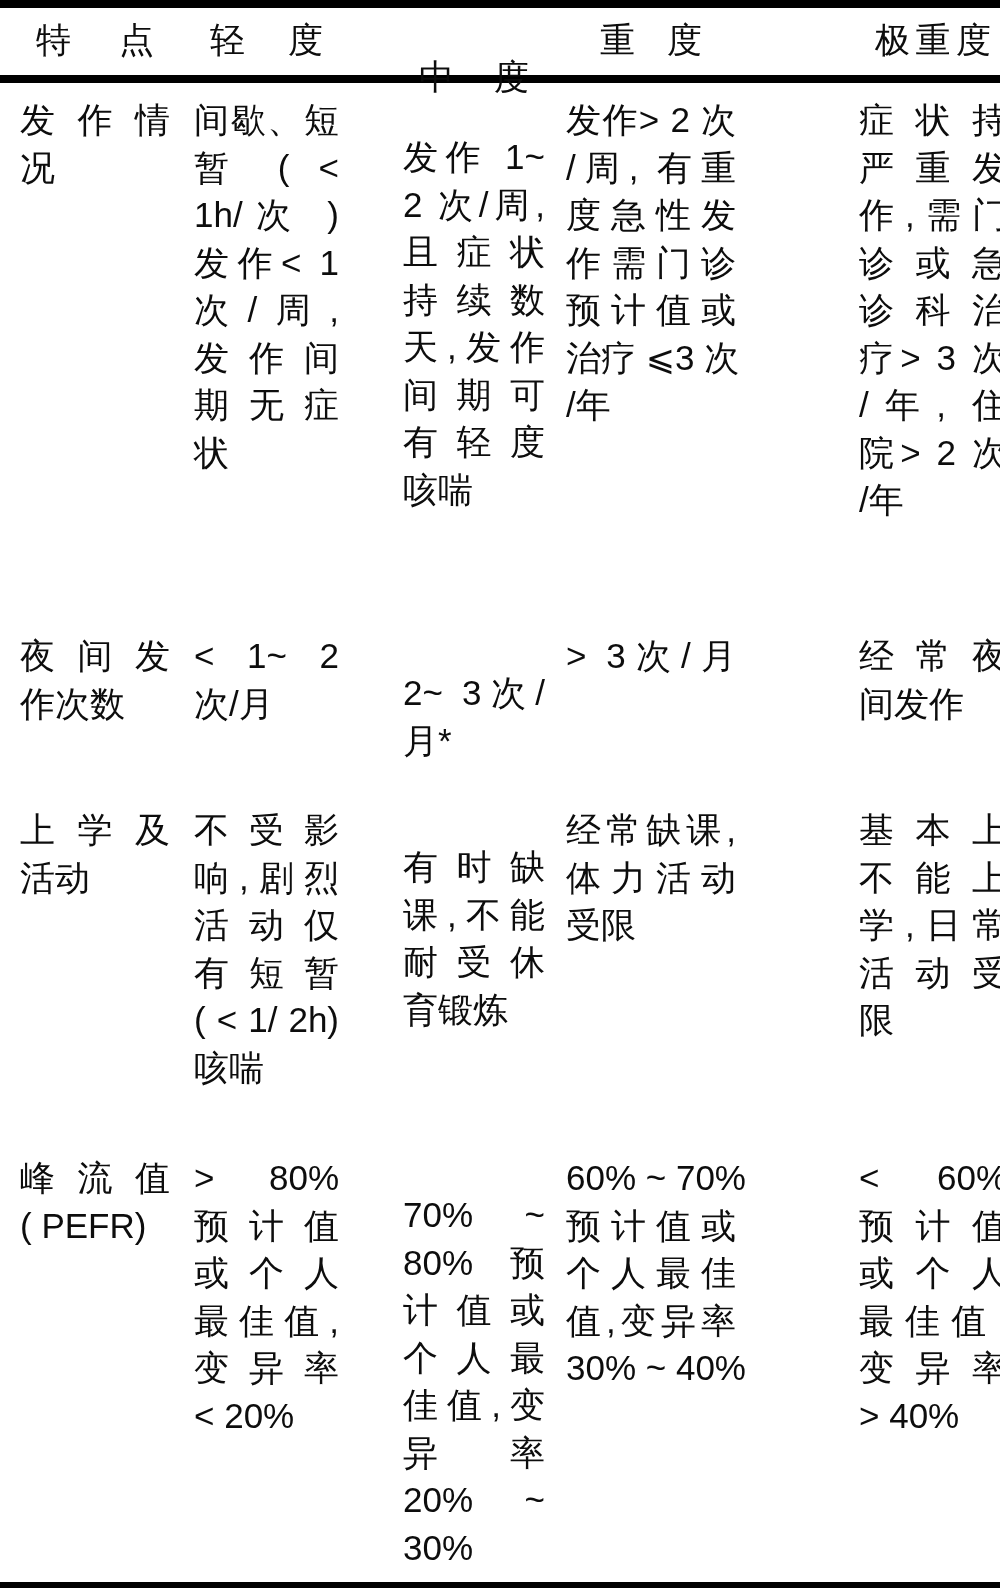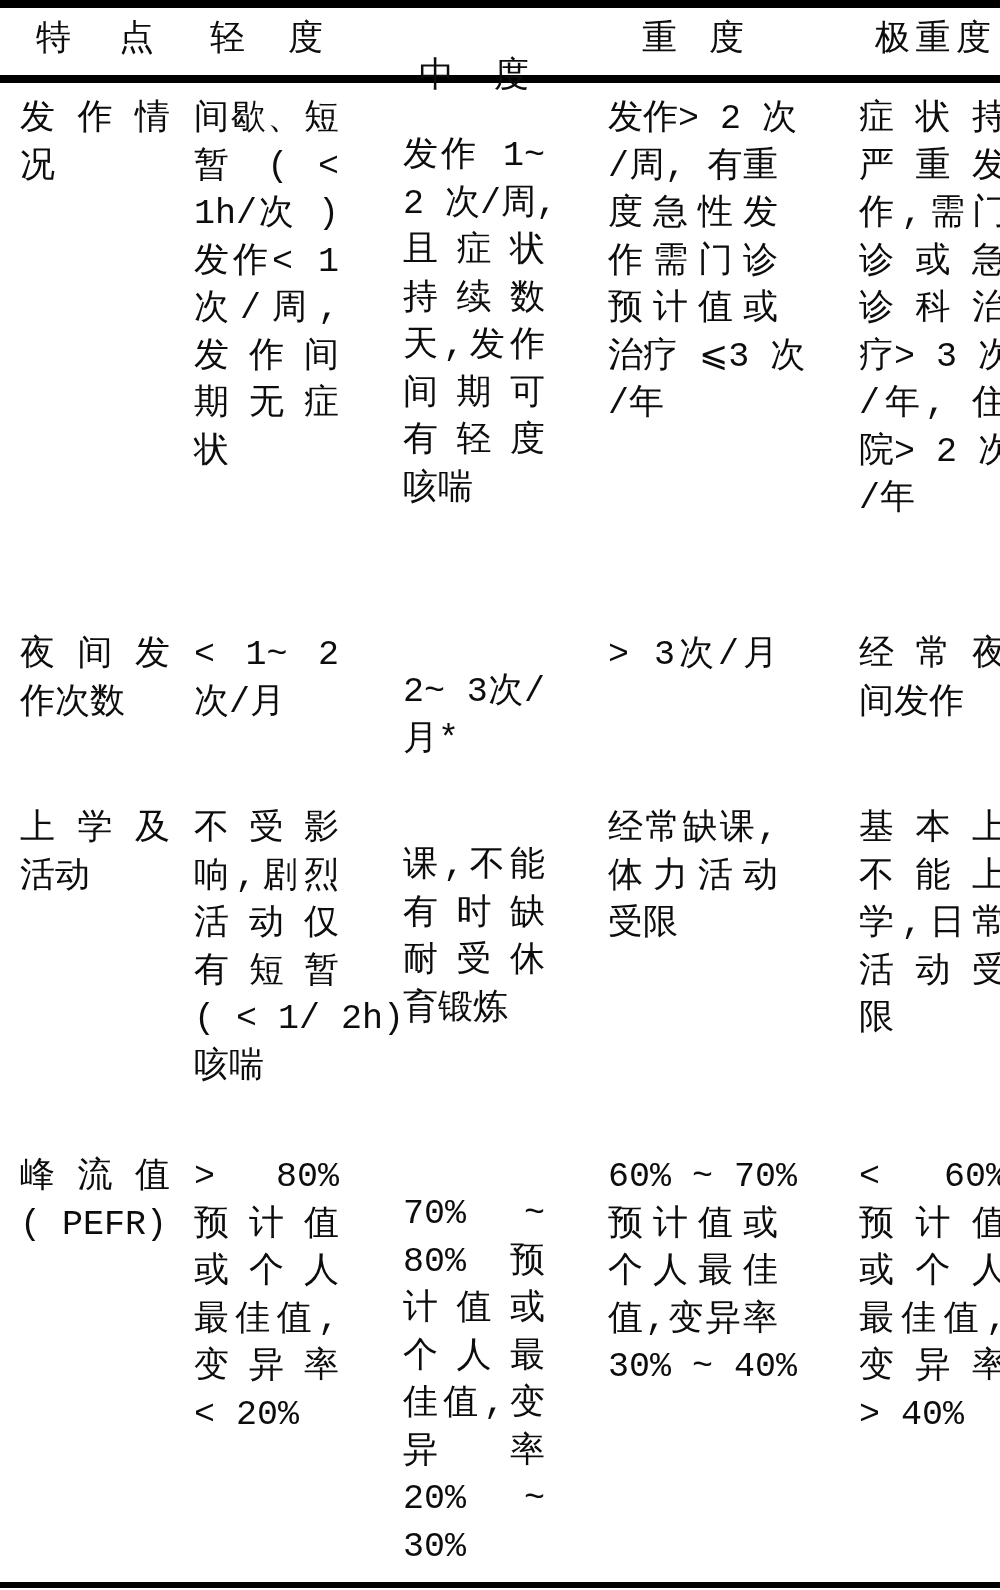--- a/index.html
+++ b/index.html
@@ -2,21 +2,21 @@
 <html><head>
 <meta charset="utf-8">
 <style>
   html, body { margin: 0; padding: 0; background: #ffffff; }
   .page {
     position: relative;
     width: 1000px;
     height: 1590px;
     background: #ffffff;
     color: #0d0d0d;
-    font-family: Liberation Mono, monospace;
+    font-family: Liberation Sans, sans-serif;
     overflow: hidden;
   }
   .rule {
     position: absolute;
     left: 0;
     width: 1000px;
     background: #000000;
   }
   .rule-top    { top: 0;      height: 8px; }
   .rule-mid    { top: 75px;   height: 8px; }
@@ -32,21 +32,21 @@
   .cell {
     position: absolute;
     top: 0;
     box-sizing: border-box;
     font-size: 35px;
     line-height: 47.5px;
   }
   .c1 { left: 20px;  width: 150px; }
   .c2 { left: 194px; width: 145px; }
   .c3 { left: 403px; width: 142px; margin-top: 37px; }
-  .c4 { left: 608px; width: 170px; }
+  .c4 { left: 566px; width: 170px; }
   .c5 { left: 859px; width: 148px; }
 
   .row-h .cell { line-height: 50px; padding: 0 16px; }
   .row-h .c4   { padding: 0 34px; }
 
   .ln {
     text-align: justify;
     text-align-last: justify;
     text-justify: inter-character;
     white-space: nowrap;
@@ -157,22 +157,22 @@
       </div>
     <div class="cell c2">
         <div class="ln">不受影</div>
         <div class="ln">响,剧烈</div>
         <div class="ln">活动仅</div>
         <div class="ln">有短暂</div>
         <div class="ln">( &lt; 1/ 2h)</div>
         <div class="ln">咳喘</div>
       </div>
     <div class="cell c3">
+        <div class="ln">有时缺</div>
         <div class="ln">课,不能</div>
-        <div class="ln">有时缺</div>
         <div class="ln">耐受休</div>
         <div class="ln">育锻炼</div>
       </div>
     <div class="cell c4">
         <div class="ln">经常缺课,</div>
         <div class="ln">体力活动</div>
         <div class="ln">受限</div>
       </div>
     <div class="cell c5">
         <div class="ln">基本上</div>

